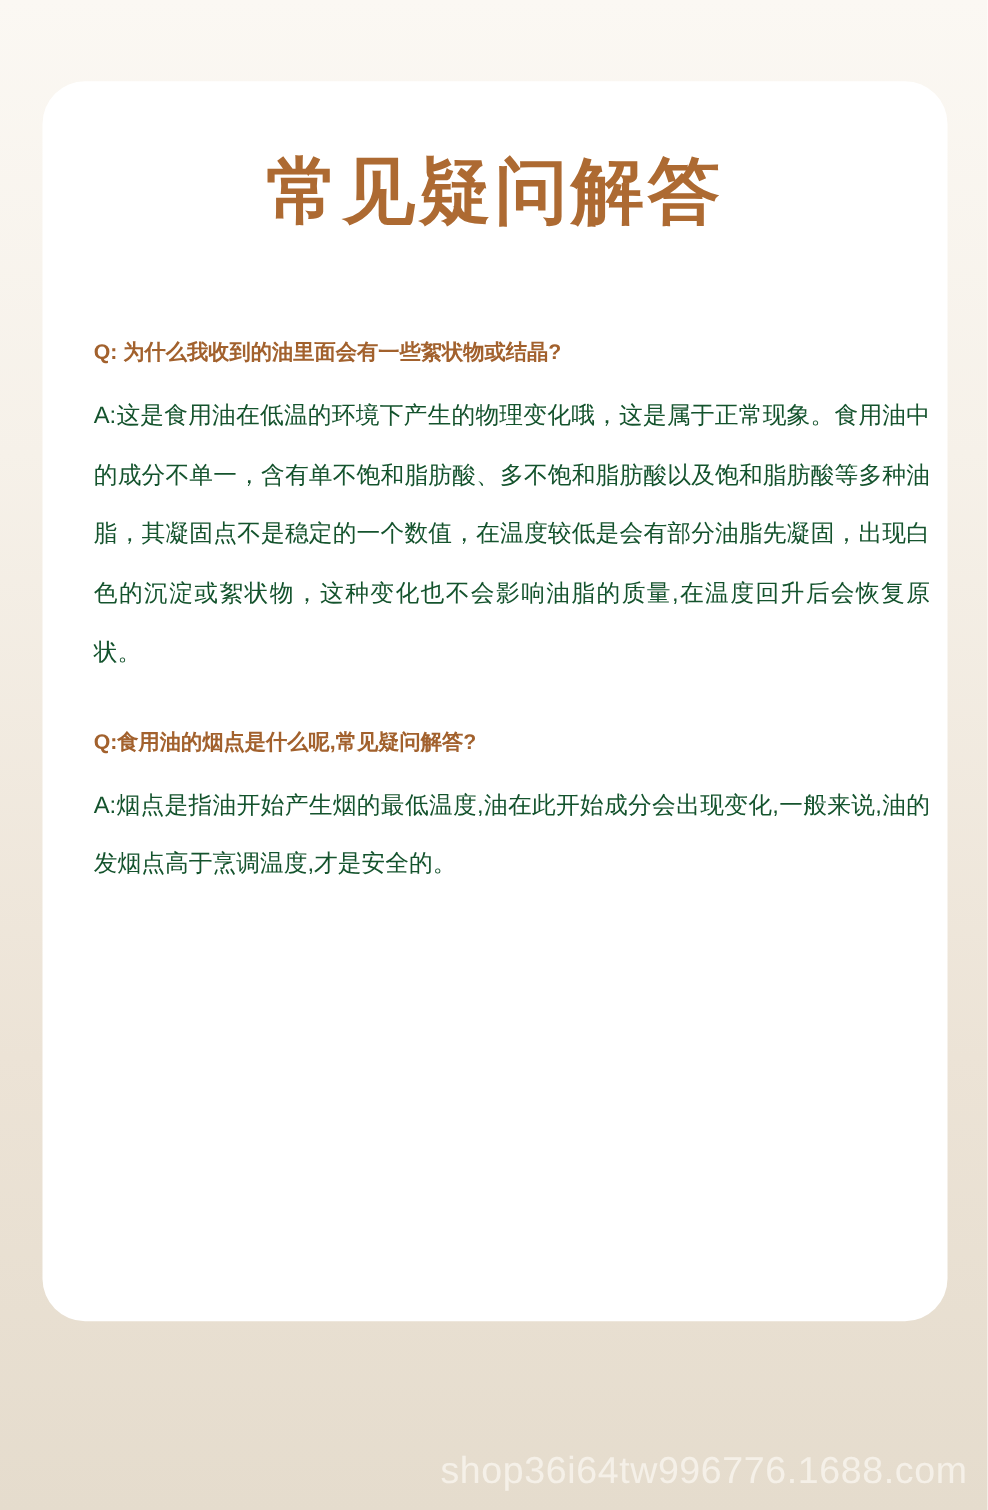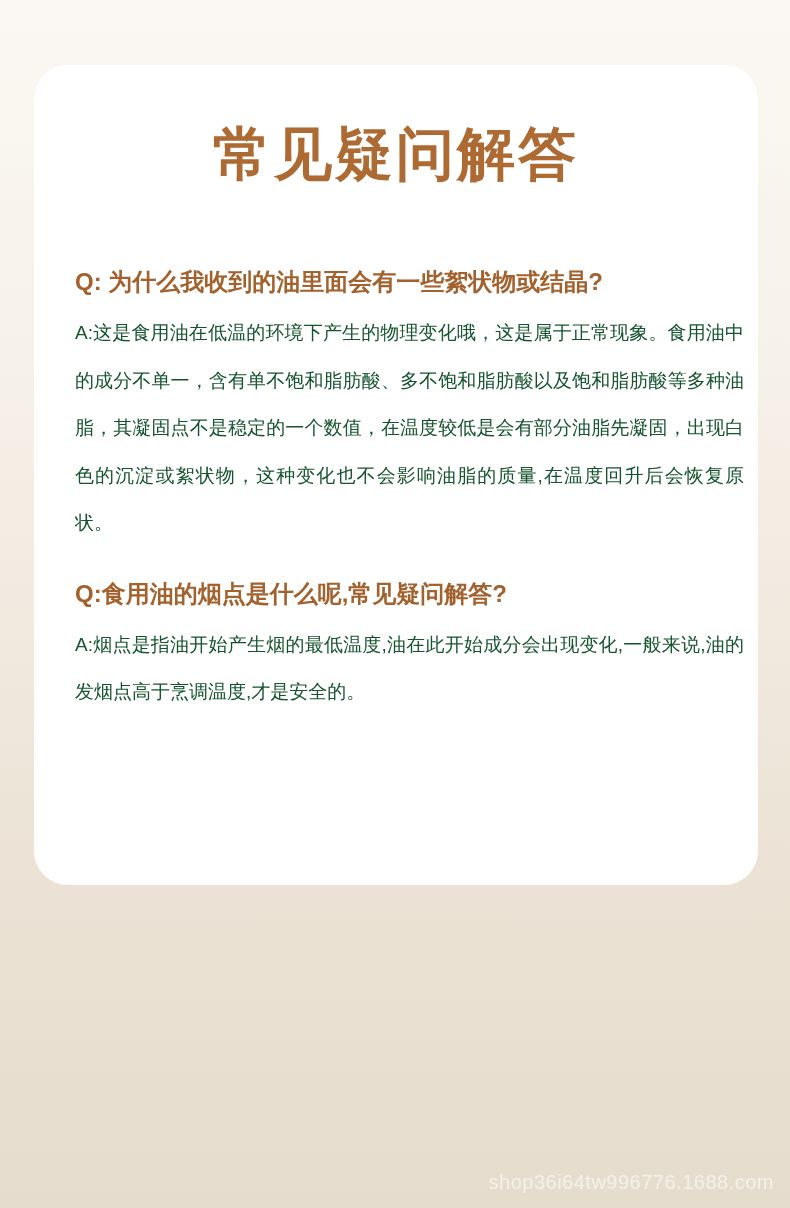--- a/index.html
+++ b/index.html
@@ -12,21 +12,21 @@
     height: 1208px;
     overflow: hidden;
     background: linear-gradient(180deg, #fbf8f3 0%, #f6f1e9 30%, #ece3d6 70%, #e5dccd 100%);
     font-family: "Liberation Sans", "DejaVu Sans", sans-serif;
   }
   .card {
     position: absolute;
     left: 34px;
     top: 65px;
     width: 724px;
-    height: 820px;
+    height: 992px;
     background: #ffffff;
     border-radius: 34px;
     box-sizing: border-box;
     padding: 55px 14px 0 41px;
   }
   .faq-title {
     margin: 0;
     padding-right: 27px; 
     text-align: center;
     font-size: 58px;
@@ -34,39 +34,39 @@
     font-weight: 700;
     letter-spacing: 3px;
     color: #ad6a32;
   }
   .faq-item { margin: 0; }
   .faq-item.faq-1 { margin-top: 78px; }
   .faq-item.faq-2 { margin-top: 30px; }
   .faq-item.faq-3 { margin-top: 44px; }
   .faq-q {
     margin: 0;
-    font-size: 24px;
+    font-size: 17px;
     line-height: 34px;
     font-weight: 700;
     color: #a2612d;
   }
   .faq-a {
     margin: 10px 0 0 0;
     font-size: 19px;
     line-height: 47.5px;
     font-weight: 400;
     color: #14532d;
     text-align: justify;
     text-justify: inter-ideograph;
   }
   .watermark {
     position: absolute;
     right: 16px;
     bottom: 14px;
-    font-size: 20px;
+    font-size: 30px;
     letter-spacing: 0.5px;
     color: #f6f2ea;
     opacity: 0.95;
   }
 </style>
 </head>
 <body>
 
 <div class="page">
 

